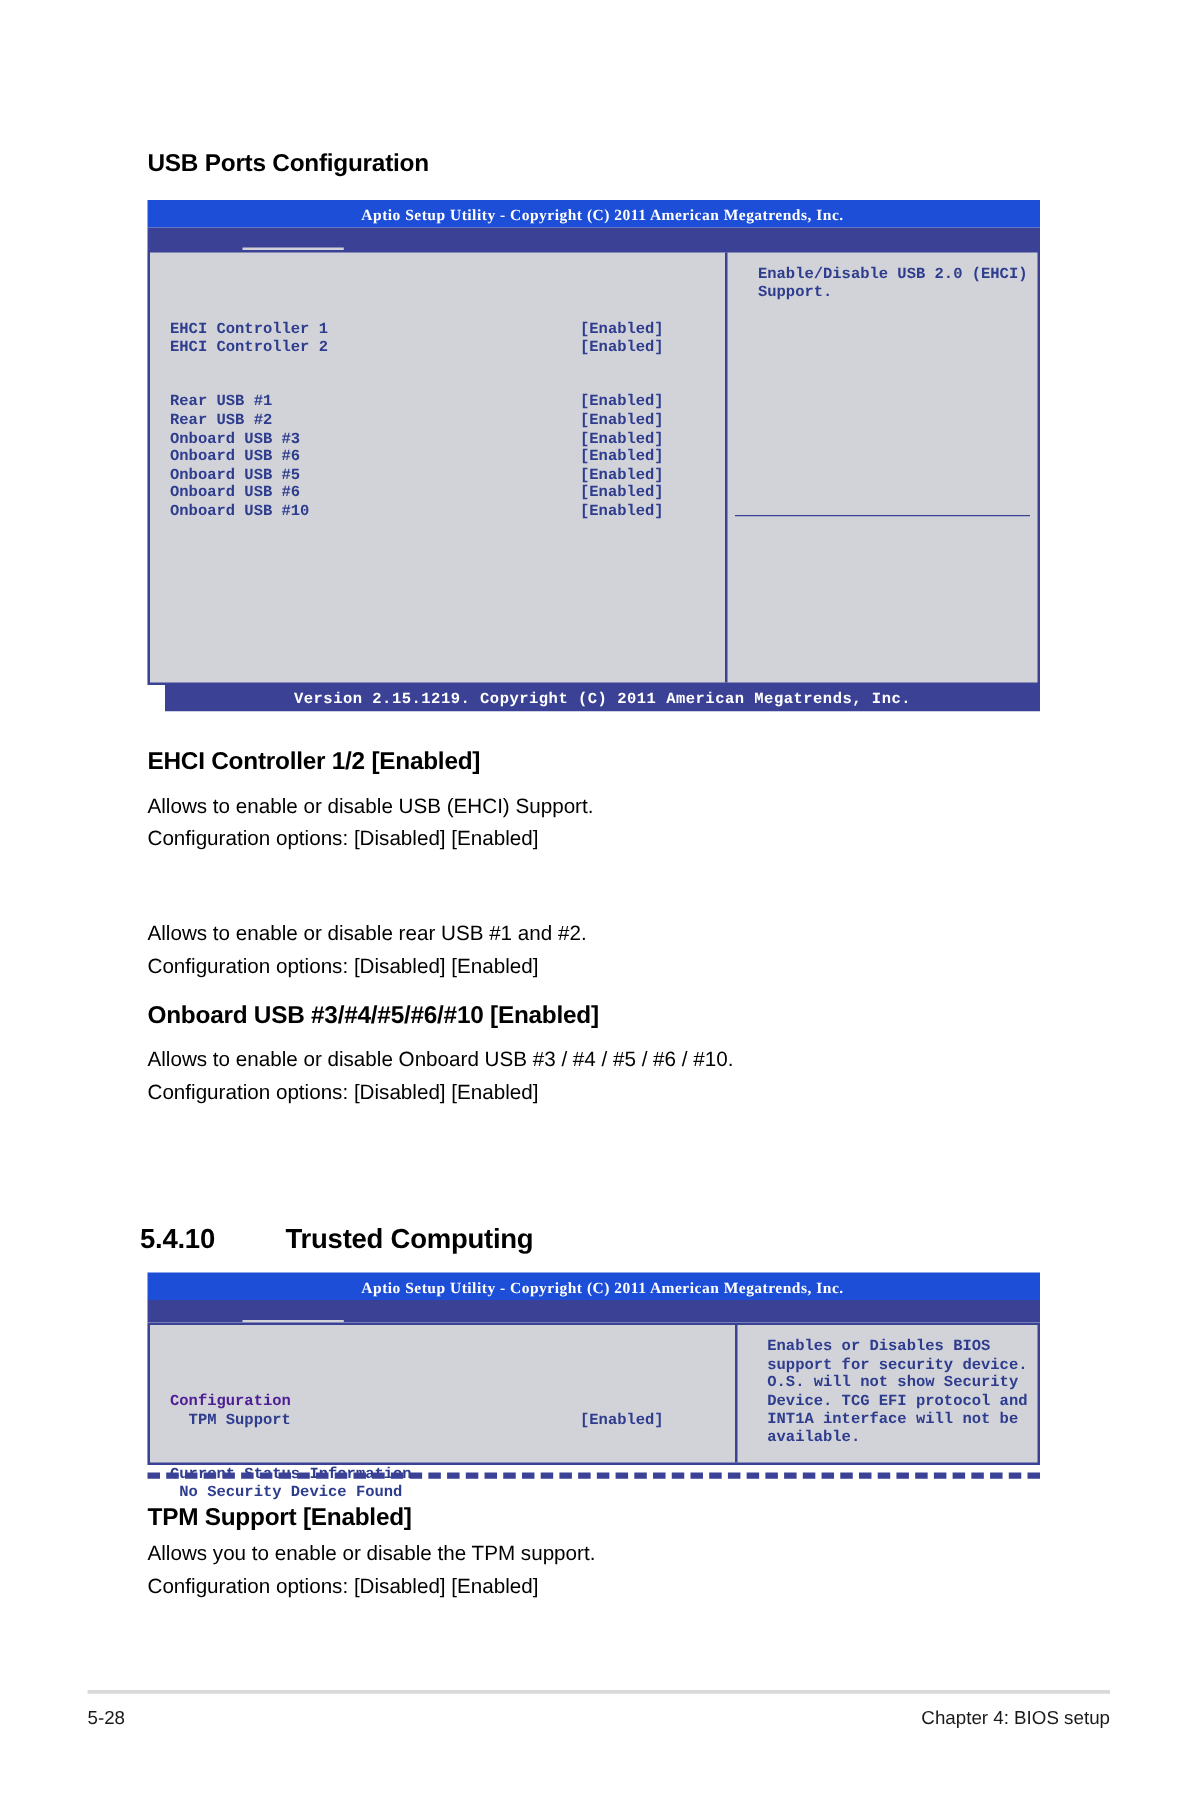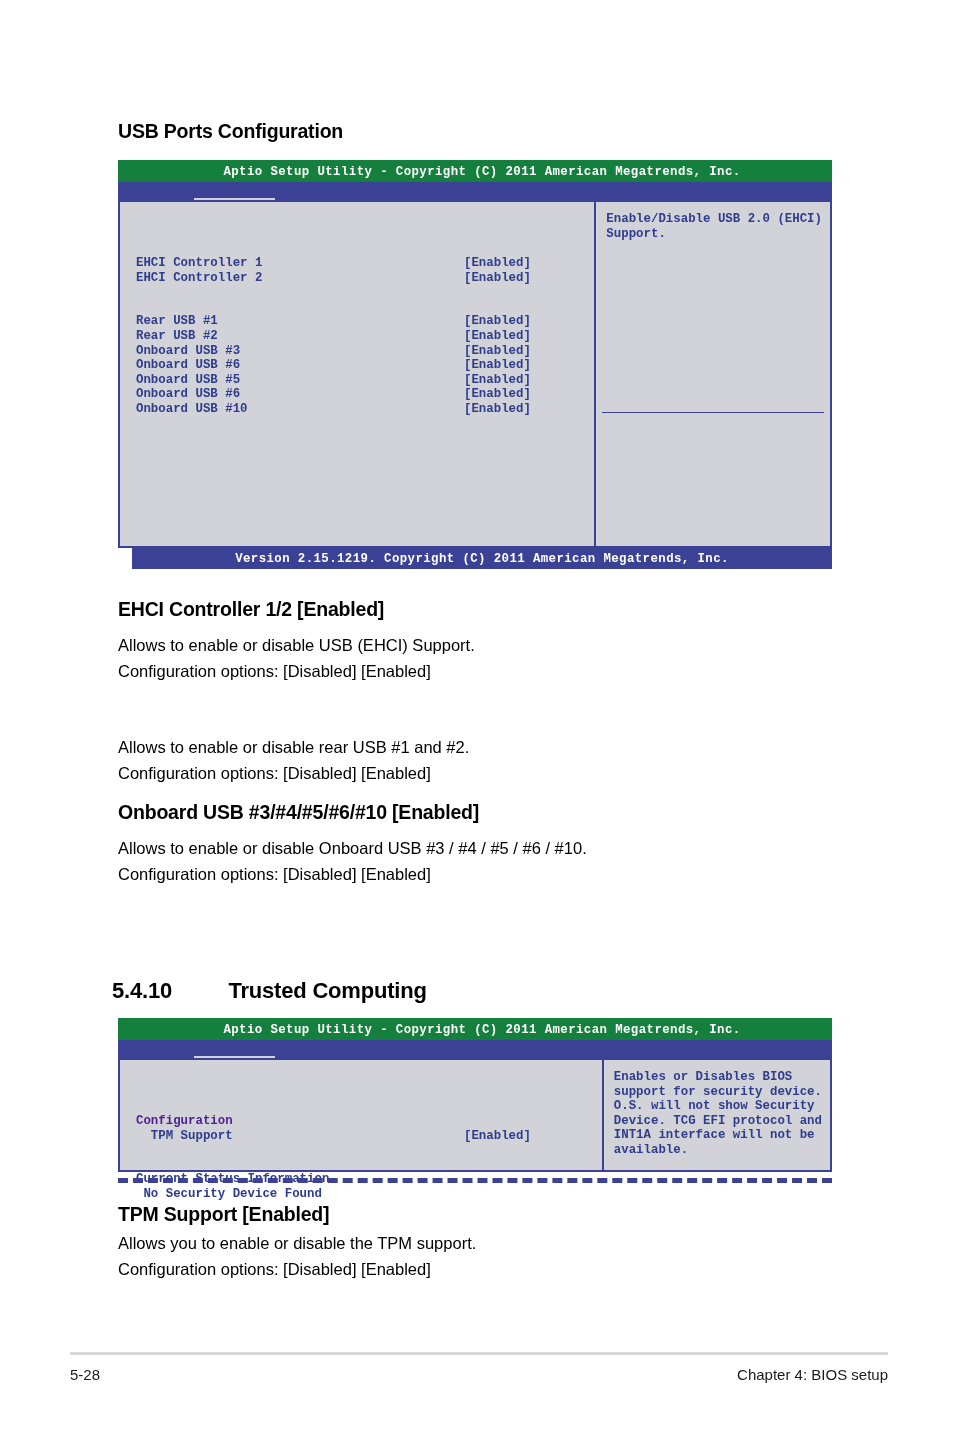--- a/index.html
+++ b/index.html
@@ -40,23 +40,24 @@
   
   .bios {
     position: absolute;
     width: 714px;
     font-family: "Liberation Mono", monospace;
     font-size: 12.4px;
     line-height: 14.6px;
     font-weight: bold;
   }
   .bios-titlebar {
-    background: #15803d;
+    background: #1d4ed8;
     height: 22px;
     position: relative;
+    font-family: Liberation Serif, serif;
   }
   .bios-title {
     color: #ffffff;
     text-align: center;
     padding-top: 5px;
     letter-spacing: 0.4px;
     font-size: 12.4px;
     margin-left: 14px;
   }
   .bios-tabrow {
@@ -87,21 +88,21 @@
     box-sizing: border-box;
     padding: 10px 0 10px 16px;
     position: relative;
     margin-top: 44px;
   }
   .bios-right {
     flex: 1;
     box-sizing: border-box;
     border-left: 2px solid #3b4296;
     position: relative;
-    padding: 10px 8px 8px 10px;
+    padding: 10px 8px 8px 24px;
   }
   .bios-row {
     position: relative;
     height: 14.6px;
     white-space: pre;
     color: #2e3c8e;
   }
   .bios-row .label { color: #2e3c8e; }
   .bios-row .label.dark { color: #4c1d95; }
   .bios-row .value {

